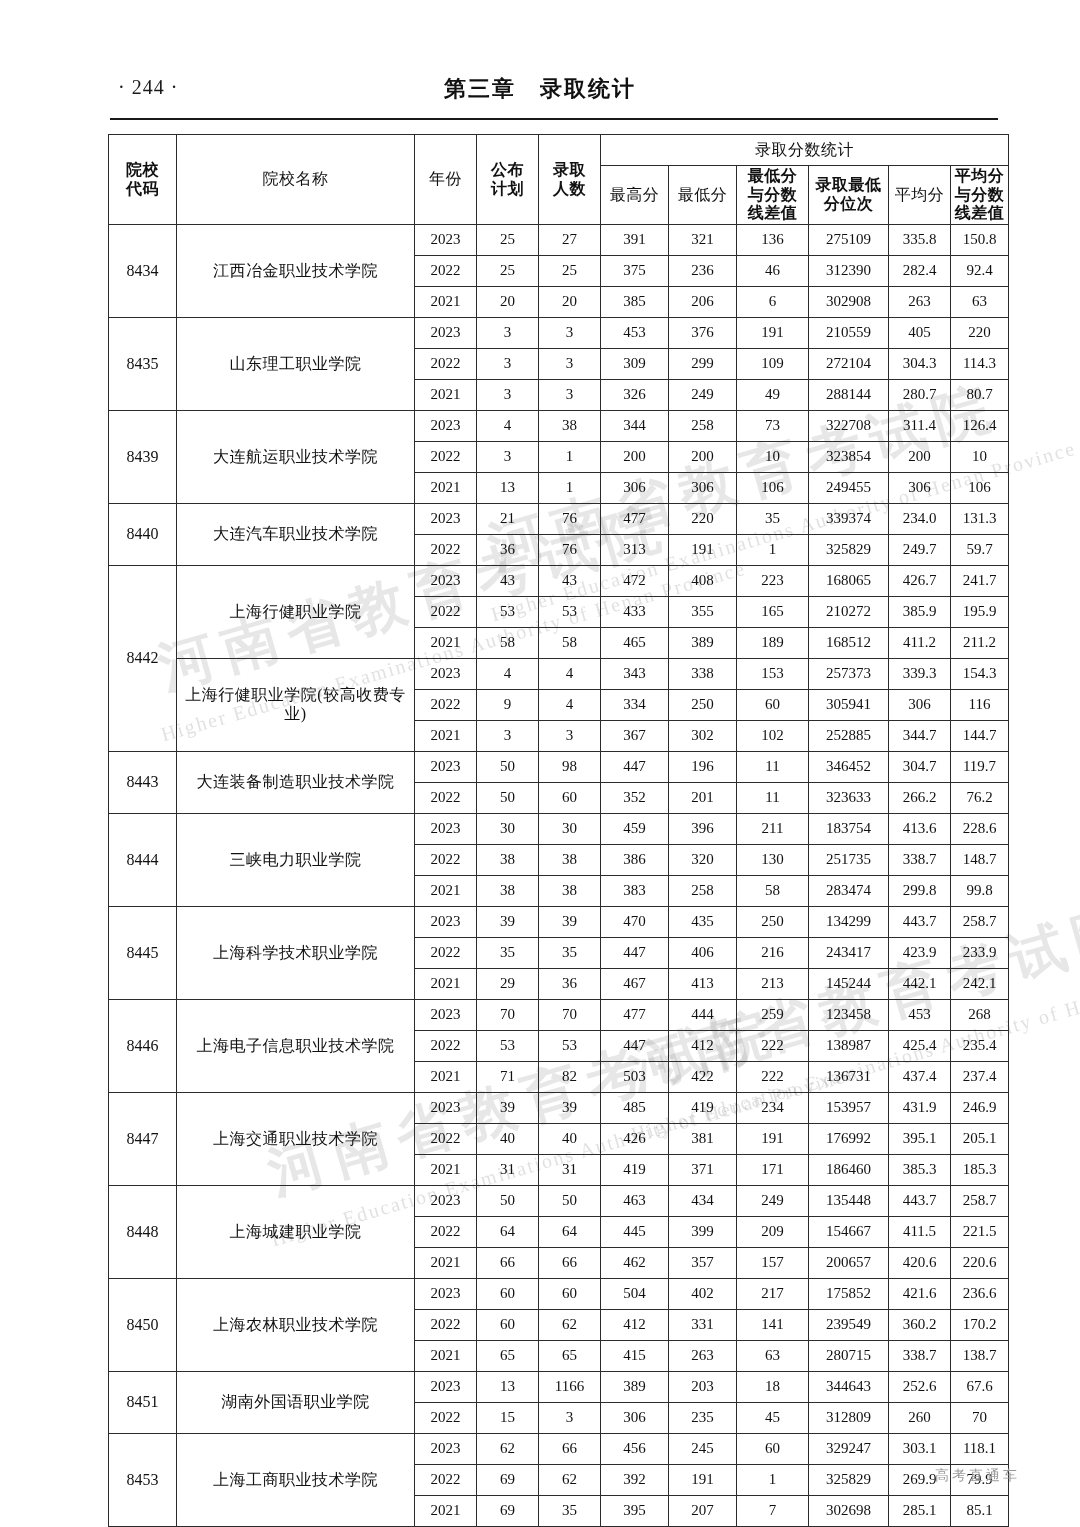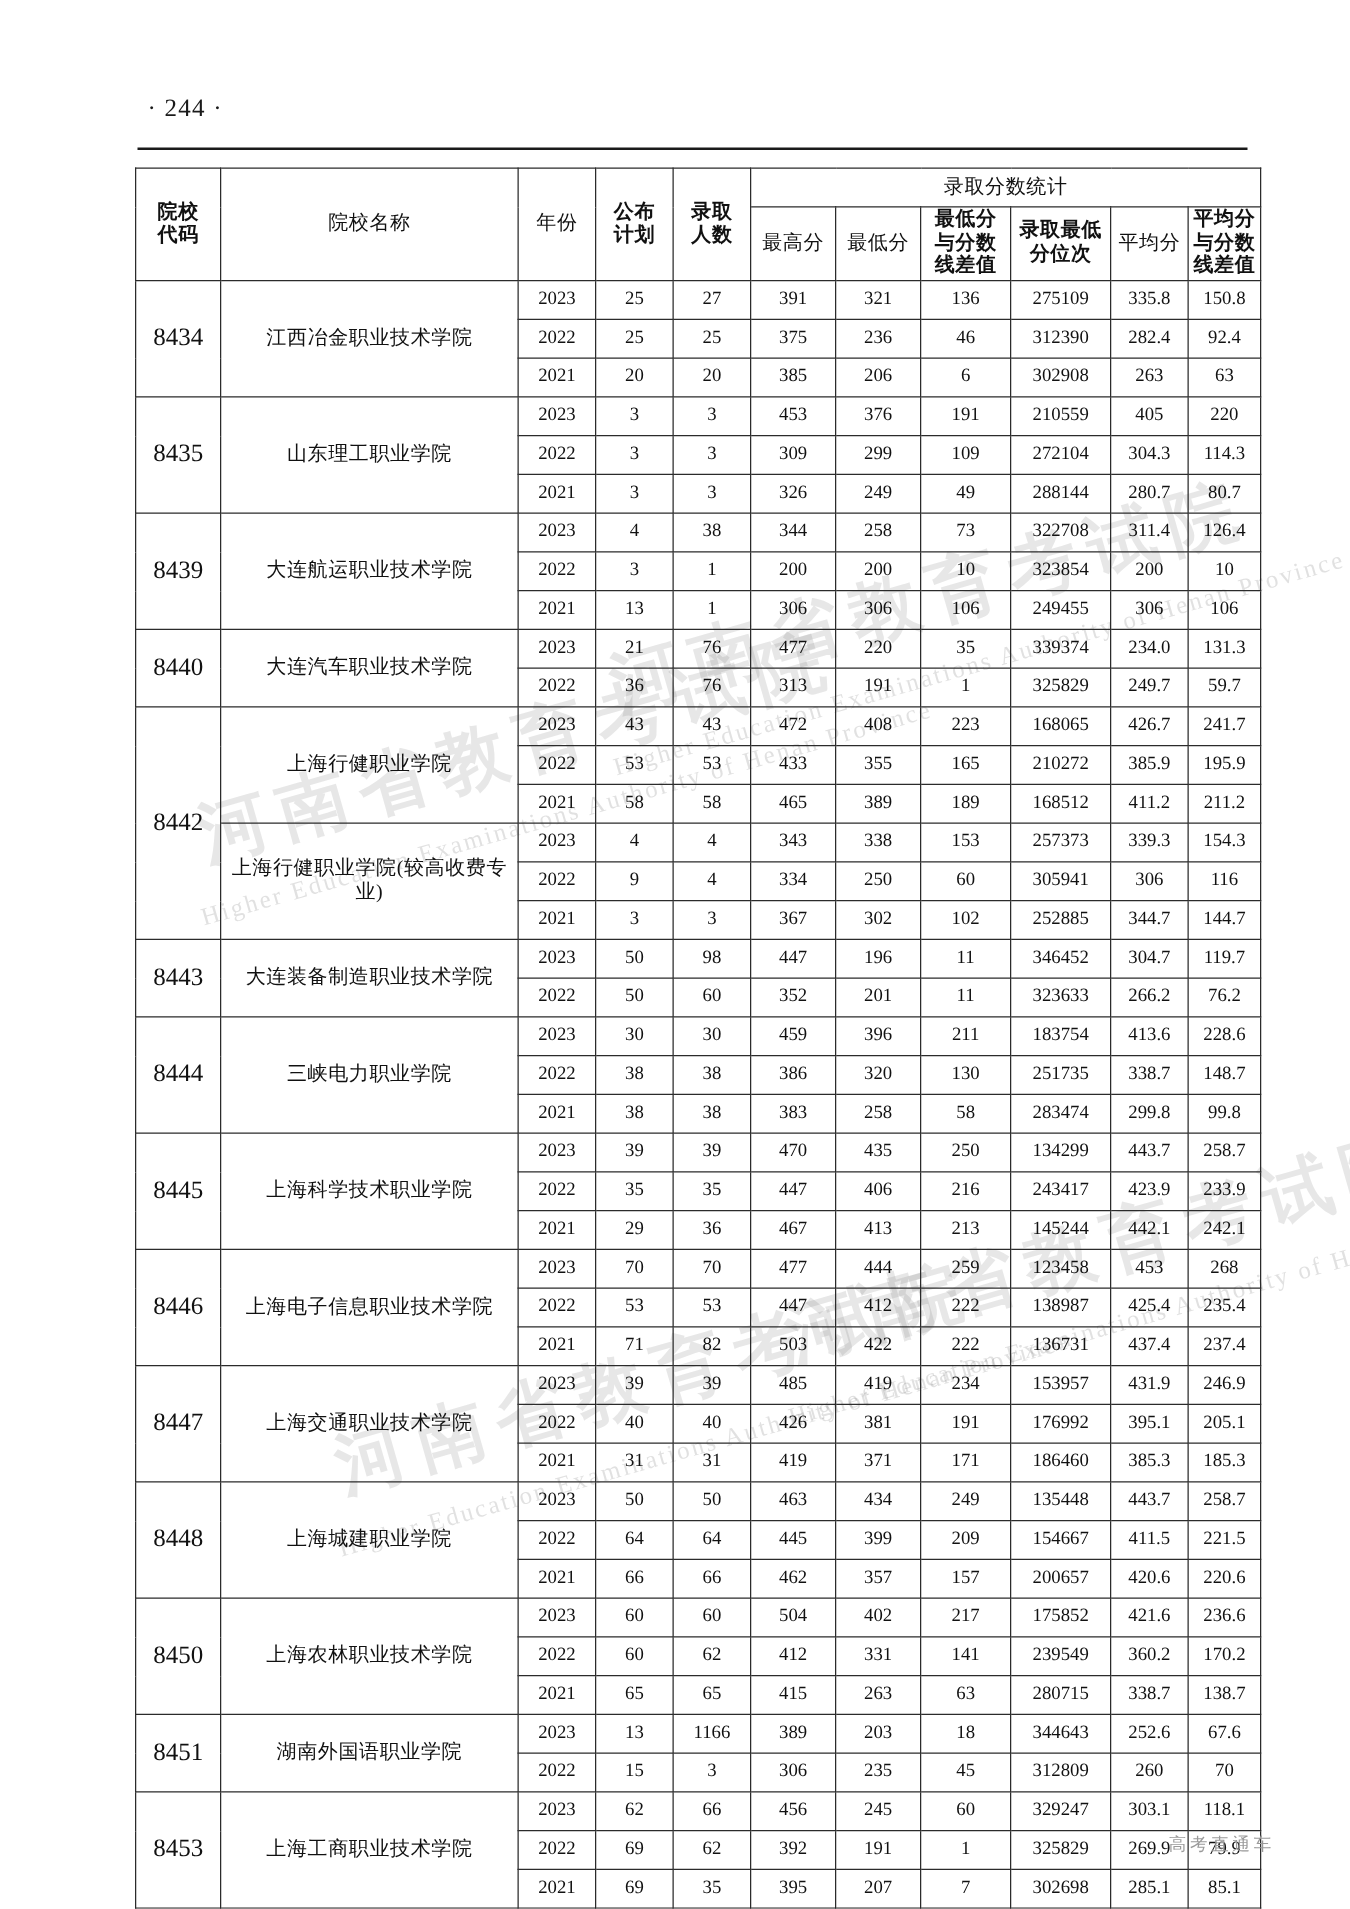--- a/index.html
+++ b/index.html
@@ -76,21 +76,21 @@
     background: transparent;
   }
   table.stat thead th {
     font-weight: normal;
     font-size: 16px;
     letter-spacing: 0.5px;
   }
   th.hgroup { height: 30px; }
   th.hcell  { height: 58px; }
   td.year, td.num { height: 30px; font-size: 15px; }
-  td.code   { font-size: 20px; }
+  td.code   { font-size: 16px; }
   td.name   {
     text-align: left;
     padding-left: 14px;
     font-size: 16px;
     letter-spacing: 0.5px;
   }
   
   col.c-code  { width: 68px; }
   col.c-name  { width: 238px; }
   col.c-year  { width: 62px; }
@@ -147,20 +147,21 @@
 <div class="wm wm-en" style="left:150px; top:640px;">Higher Education Examinations Authority of Henan Province</div>
 <div class="wm wm-seal" style="left:480px; top:440px;">河南省教育考试院</div>
 <div class="wm wm-en" style="left:480px; top:520px;">Higher Education Examinations Authority of Henan Province</div>
 <div class="wm wm-seal" style="left:260px; top:1065px;">河南省教育考试院</div>
 <div class="wm wm-en" style="left:260px; top:1145px;">Higher Education Examinations Authority of Henan Province</div>
 <div class="wm wm-seal" style="left:620px; top:960px;">河南省教育考试院</div>
 <div class="wm wm-en" style="left:620px; top:1040px;">Higher Education Examinations Authority of Henan Province</div>
 
 <div id="page-header">
   <div id="page-number">· 244 ·</div>
+  <div id="chapter-title">第三章　录取统计</div>
 </div>
 <div id="header-rule"></div>
 
 <div id="stat-table-wrap">
   <table class="stat">
     <colgroup>
       <col class="c-code">
         <col class="c-name">
         <col class="c-year">
         <col class="c-plan">

